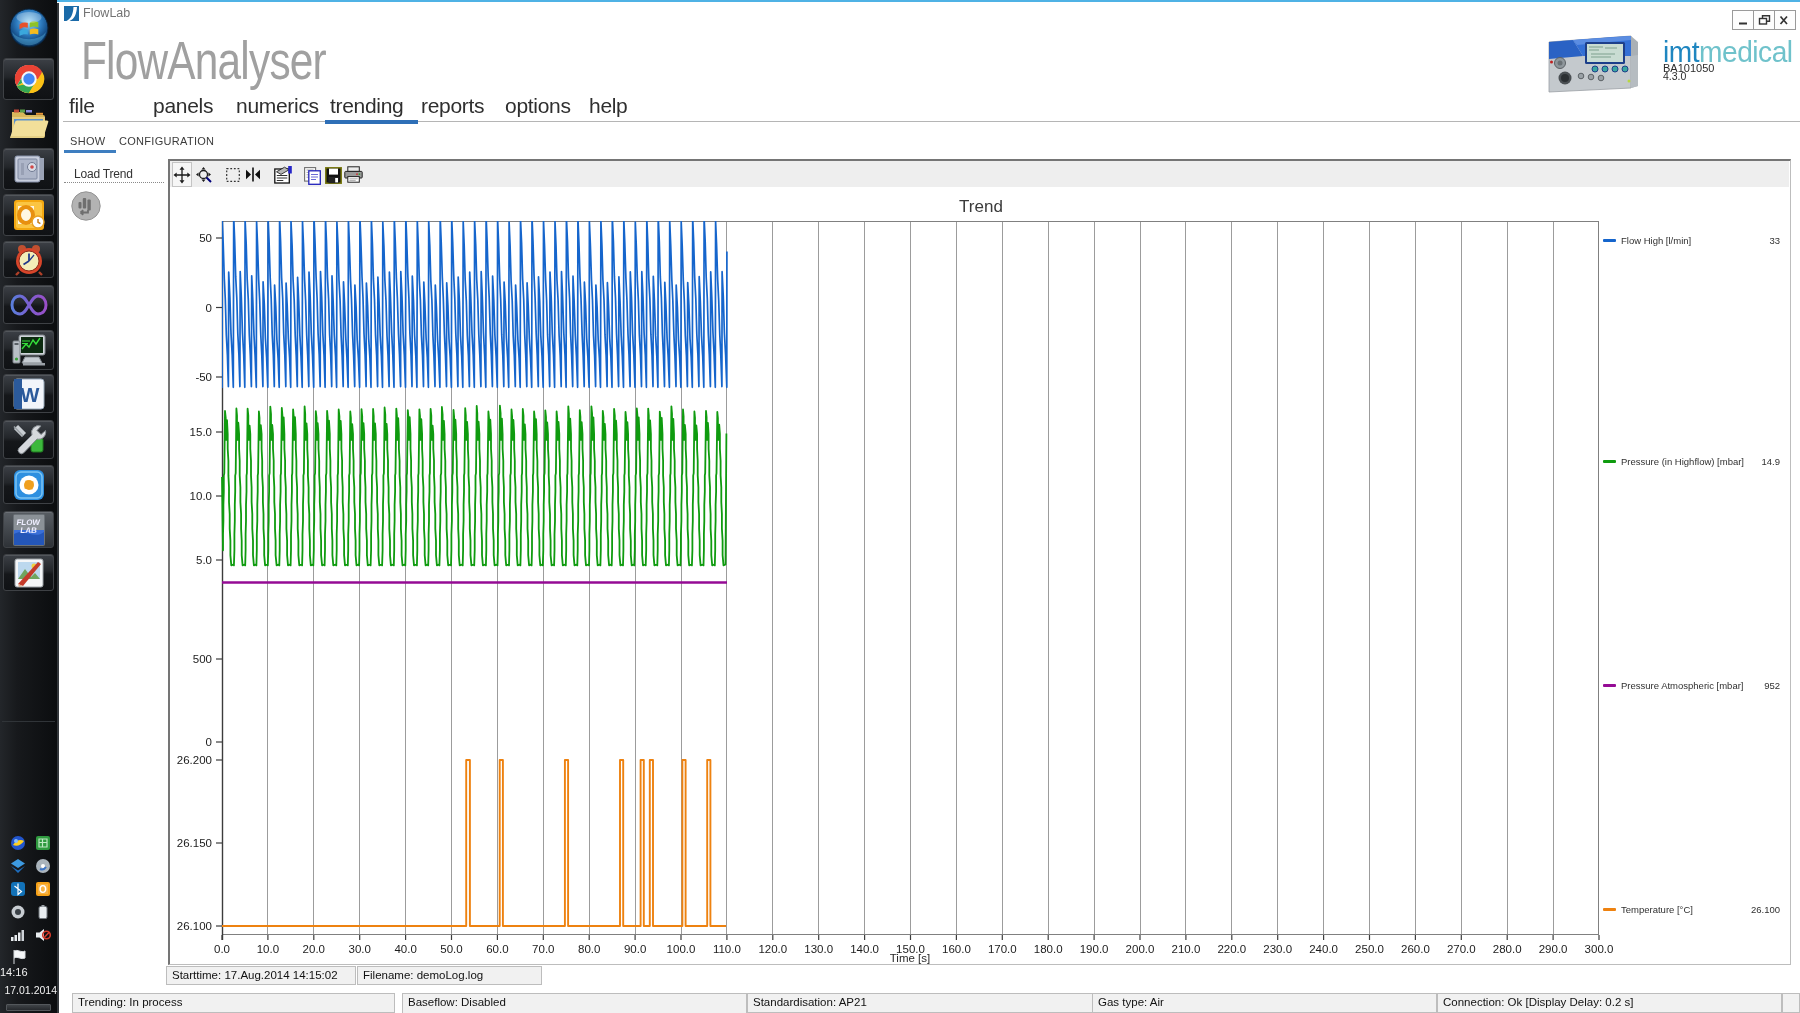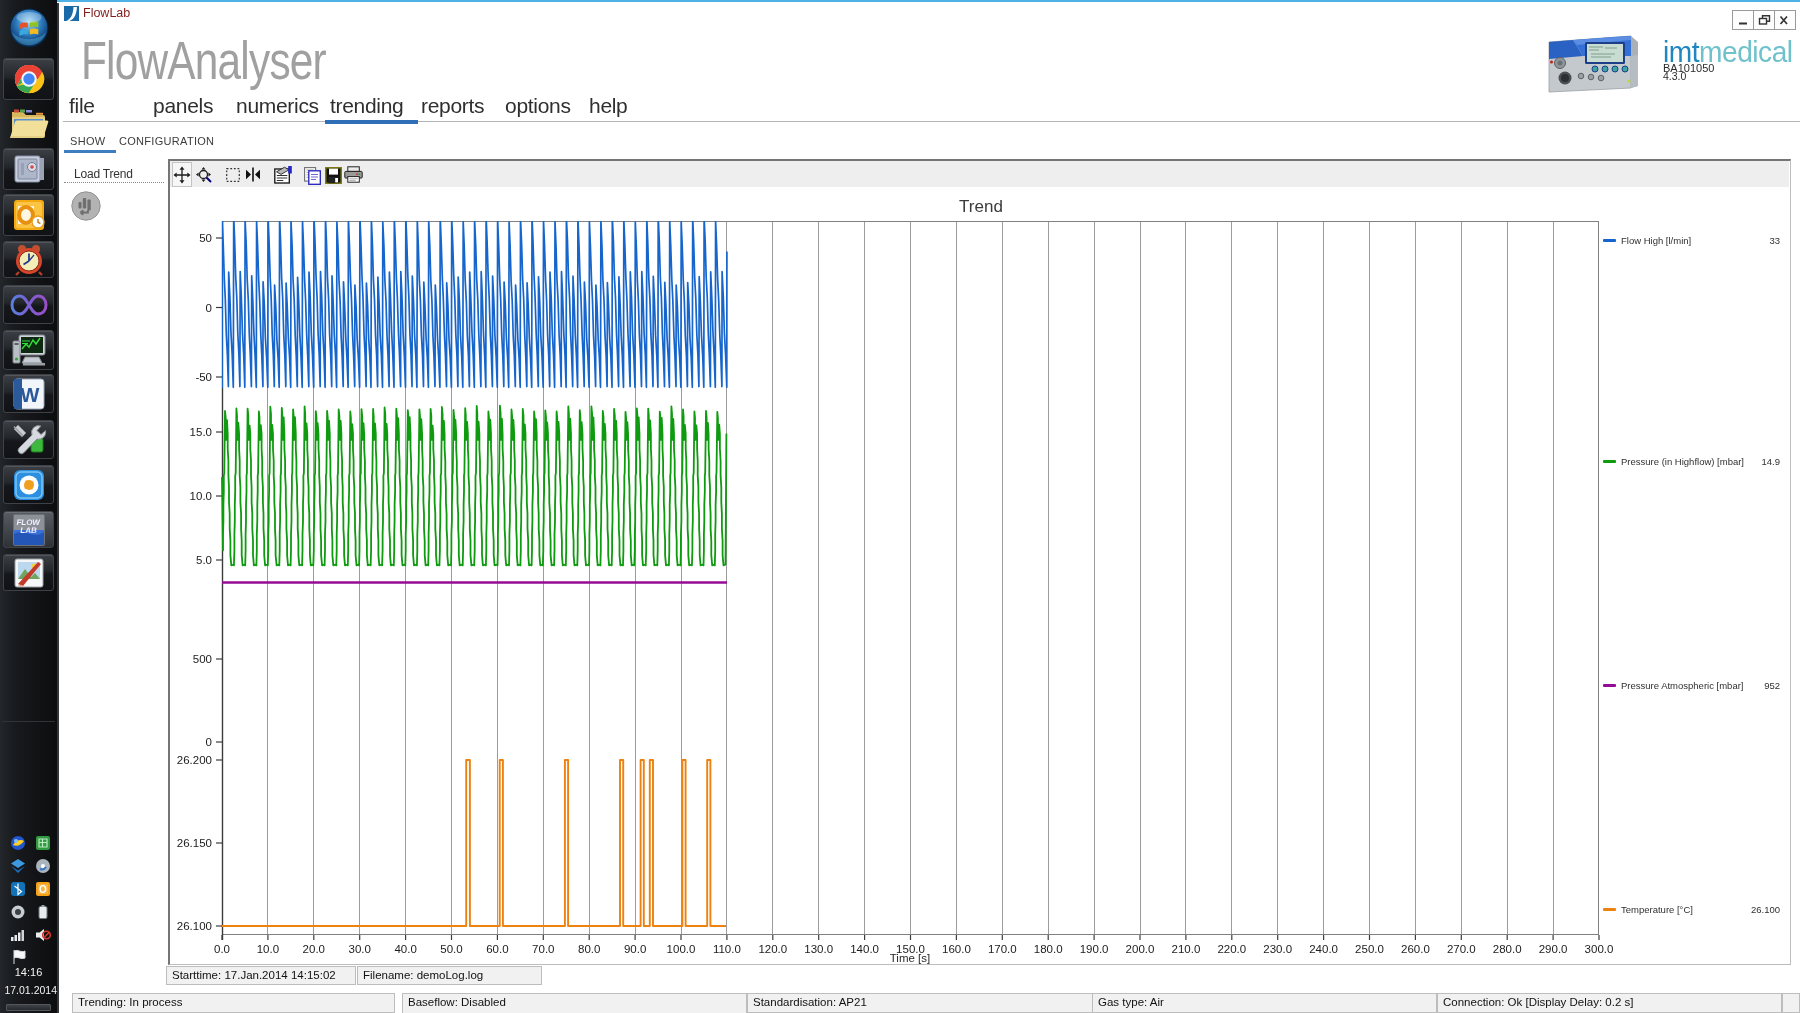--- a/index.html
+++ b/index.html
@@ -15,21 +15,21 @@
 <div id="root">
 
 <div class="abs" style="left:57px;top:0;width:1743px;height:1013px;background:#fff"></div>
 <div class="abs" style="left:57px;top:0;width:1743px;height:1.5px;background:#4fb2e5"></div>
 <div class="abs" style="left:57px;top:3px;width:2px;height:1010px;background:#33373b"></div>
 
 <svg class="abs" style="left:64px;top:6px" width="15" height="15">
       <rect width="15" height="15" fill="#1a6aa8"></rect>
       <path d="M2.5 15 C7 12.5 9 8.5 9.5 1 L13 1 C12.5 8 10.5 13 5.5 15 Z" fill="#fff"></path>
     </svg>
-<div class="abs" style="left:83px;top:6px;font-size:12.5px;color:#7f1d1d">FlowLab</div>
+<div class="abs" style="left:83px;top:6px;font-size:12.5px;color:#737373">FlowLab</div>
 
 <div class="abs" style="left:1732px;top:10px;width:64px;height:20px;border:1px solid #9a9a9a;background:#fdfdfd"></div>
 <div class="abs" style="left:1753px;top:10px;width:1px;height:20px;background:#9a9a9a"></div>
 <div class="abs" style="left:1774px;top:10px;width:1px;height:20px;background:#9a9a9a"></div>
 <svg class="abs" style="left:1732px;top:10px" width="64" height="20">
 <rect x="7" y="12.5" width="8" height="2" fill="#333"></rect>
 <rect x="27.5" y="8.5" width="7" height="5.5" fill="none" stroke="#333" stroke-width="1.4"></rect>
 <path d="M30.5 8.5 v-2.8 h7 v5.5 h-2.5" fill="none" stroke="#333" stroke-width="1.4"></path>
 <path d="M48.5 6.5 l6.5 7.5 M55 6.5 l-6.5 7.5" stroke="#333" stroke-width="1.7"></path>
 </svg>
@@ -275,21 +275,21 @@
 <div class="abs" style="left:1603px;top:460px;width:13px;height:3px;background:#0f9b0f;border-radius:1px"></div>
 <div class="leg" style="left:1621px;top:456px">Pressure (in Highflow) [mbar]</div>
 <div class="legv" style="left:1700px;top:456px;width:80px">14.9</div>
 <div class="abs" style="left:1603px;top:684px;width:13px;height:3px;background:#950b95;border-radius:1px"></div>
 <div class="leg" style="left:1621px;top:680px">Pressure Atmospheric [mbar]</div>
 <div class="legv" style="left:1700px;top:680px;width:80px">952</div>
 <div class="abs" style="left:1603px;top:908px;width:13px;height:3px;background:#ee8210;border-radius:1px"></div>
 <div class="leg" style="left:1621px;top:904px">Temperature [°C]</div>
 <div class="legv" style="left:1700px;top:904px;width:80px">26.100</div>
 
-<div class="sbox" style="left:166px;top:966px;width:190px">Starttime: 17.Jan.2014 14:15:02</div>
+<div class="sbox" style="left:166px;top:966px;width:190px">Starttime: 17.Aug.2014 14:15:02</div>
 <div class="sbox" style="left:357px;top:966px;width:185px">Filename: demoLog.log</div>
 <div class="sbox" style="left:72px;top:993px;width:323px;height:20px">Trending: In process</div>
 <div class="sbox" style="left:402px;top:993px;width:345px;height:32px">Baseflow: Disabled</div>
 <div class="sbox" style="left:747px;top:993px;width:408px;height:20px">Standardisation: AP21</div>
 <div class="sbox" style="left:1092px;top:993px;width:345px;height:20px">Gas type: Air</div>
 <div class="sbox" style="left:1437px;top:993px;width:345px;height:20px">Connection: Ok [Display Delay: 0.2 s]</div>
 <div class="abs" style="left:1782px;top:993px;width:18px;height:20px;background:#f1f1f1;border:1px solid #bdbdbd"></div>
 
 <div class="abs" style="left:0;top:0;width:57px;height:1013px;background:linear-gradient(90deg,#23262a 0%,#17191c 30%,#0b0d0f 100%)"></div>
 
@@ -486,15 +486,15 @@
       </g>
 <g transform="translate(36,98)">
         <path d="M0 4.5 h3.5 L8 1 v12 L3.5 9.5 H0 Z" fill="#e8ecef"></path>
         <circle cx="10.5" cy="7" r="3.8" fill="none" stroke="#d03a2a" stroke-width="1.6"></circle>
         <path d="M8 9.8 L13.2 4.3" stroke="#d03a2a" stroke-width="1.6"></path>
       </g>
 <g transform="translate(13,120)">
         <path d="M1 0 v14 M1 1 c4 -2 7 2 11 0 v7 c-4 2 -7 -2 -11 0" fill="#f5f7f9" stroke="#d8dce0" stroke-width="1"></path>
       </g>
 </svg>
-<div class="abs" style="left:0;top:966px;width:57px;text-align:center;font-size:11px;color:#f2f2f2">14:16</div>
+<div class="abs" style="left:0;top:966px;width:57px;font-size:11px;color:#f2f2f2">14:16</div>
 <div class="abs" style="left:0;top:984px;width:57px;text-align:right;font-size:10.5px;color:#f2f2f2">17.01.2014</div>
 <div class="abs" style="left:6px;top:1004px;width:45px;height:7px;background:linear-gradient(180deg,#3f4347,#26292d);border:1px solid #53575b;border-radius:1px"></div>
 </div>
 </body></html>

